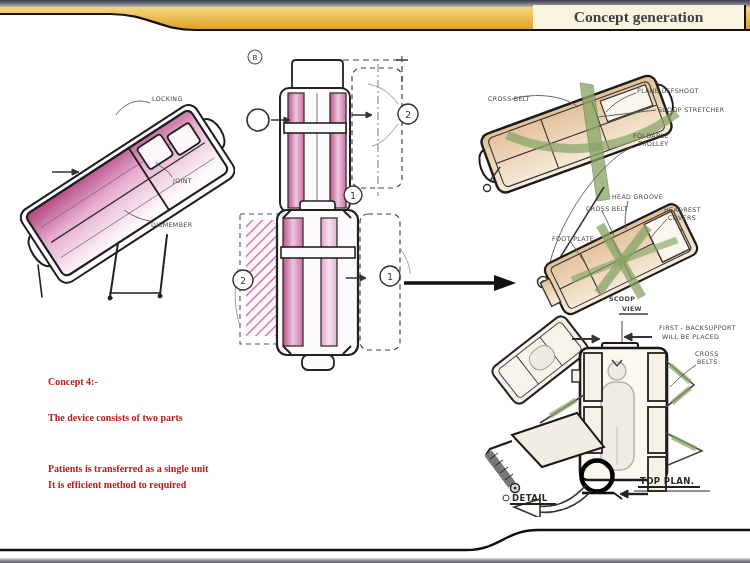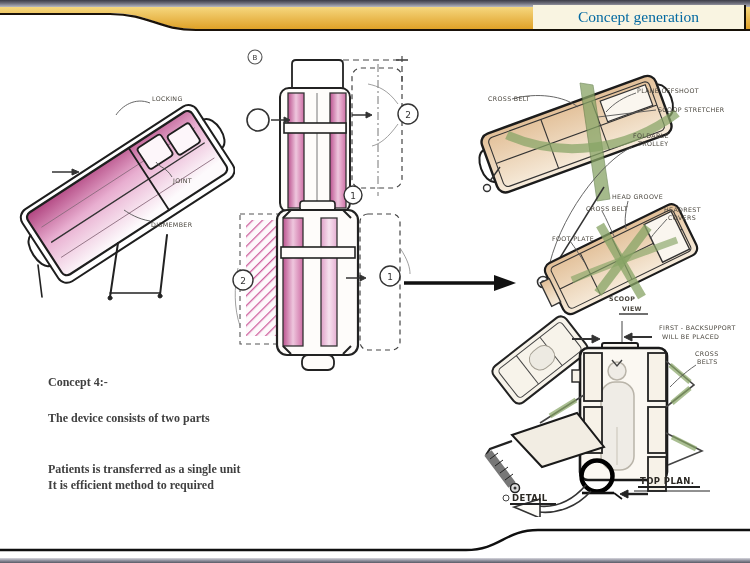--- a/index.html
+++ b/index.html
@@ -7,23 +7,23 @@
          font-family:"Liberation Serif",serif;}
   .topbar{position:absolute;top:0;left:0;width:750px;height:7px;
           background:linear-gradient(180deg,#3c3c47 0%,#6b6b78 45%,#b8b8c1 100%);}
   .botbar{position:absolute;bottom:0;left:0;width:750px;height:5px;
           background:linear-gradient(180deg,#d7d7de 0%,#8c8c99 55%,#5a5a66 100%);}
   .header-swoosh{position:absolute;top:7px;left:0;}
   .footer-swoosh{position:absolute;top:522px;left:0;}
   .title-box{position:absolute;left:533px;top:5px;width:211px;height:24px;
              background:#f9f4e1;border-bottom:2px solid #161006;border-right:2px solid #161006;
              display:flex;align-items:center;justify-content:center;}
-  .title-box span{font-family:"Liberation Serif",serif;font-weight:normal;font-size:15.5px;color:#0369a1;}
-  .desc{position:absolute;left:48px;top:374px;width:360px;color:#404040;
-        font-family:"Liberation Serif",serif;font-weight:bold;font-size:12px;line-height:16px;}
+  .title-box span{font-family:"Liberation Serif",serif;font-weight:bold;font-size:15.5px;color:#404040;}
+  .desc{position:absolute;left:48px;top:374px;width:360px;color:#b91c1c;
+        font-family:"Liberation Serif",serif;font-weight:bold;font-size:10px;line-height:16px;}
   .desc p{margin:0;}
   .desc .gap-lg{margin-bottom:20px;}
   .desc .gap-md{margin-bottom:35px;}
   .sk{position:absolute;}
   text{font-family:"DejaVu Sans",sans-serif;fill:#4a463e;}
   .hand{font-size:6.3px;letter-spacing:.35px;}
   .hand-big{font-size:8.5px;letter-spacing:.4px;font-weight:bold;fill:#2b2823;}
   .num{font-size:9px;fill:#333;text-anchor:middle;}
 </style>
 </head>

